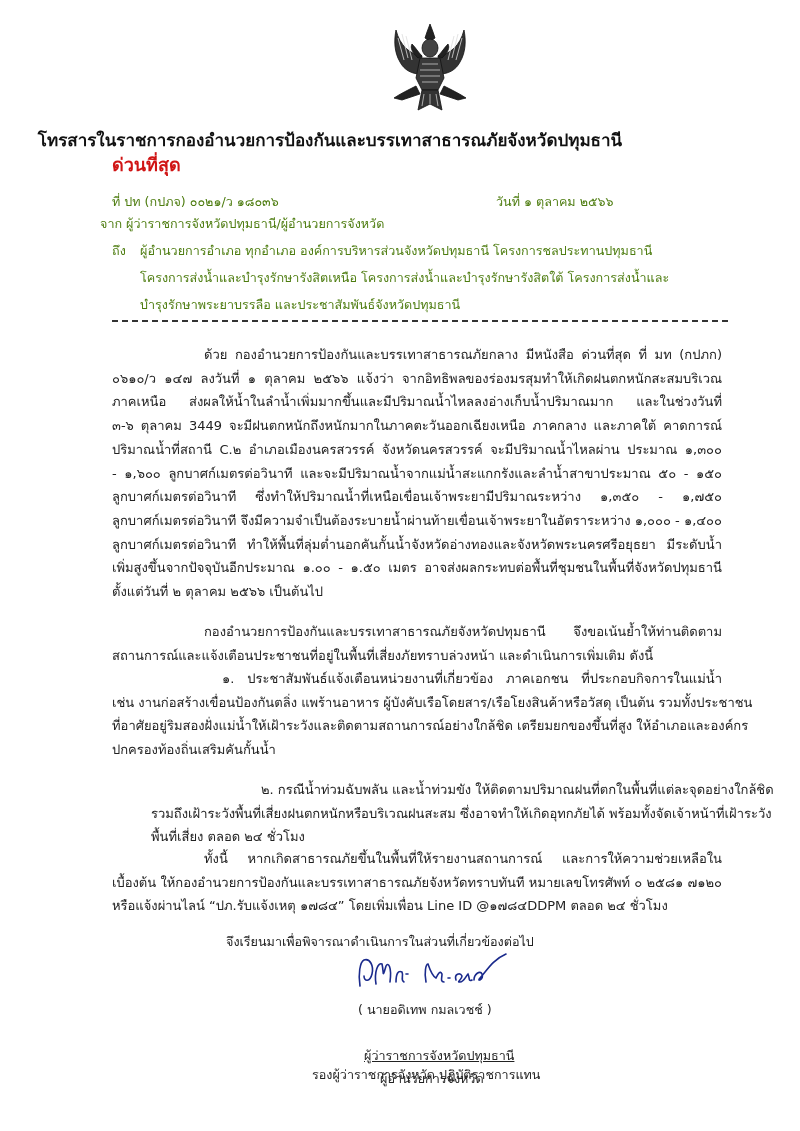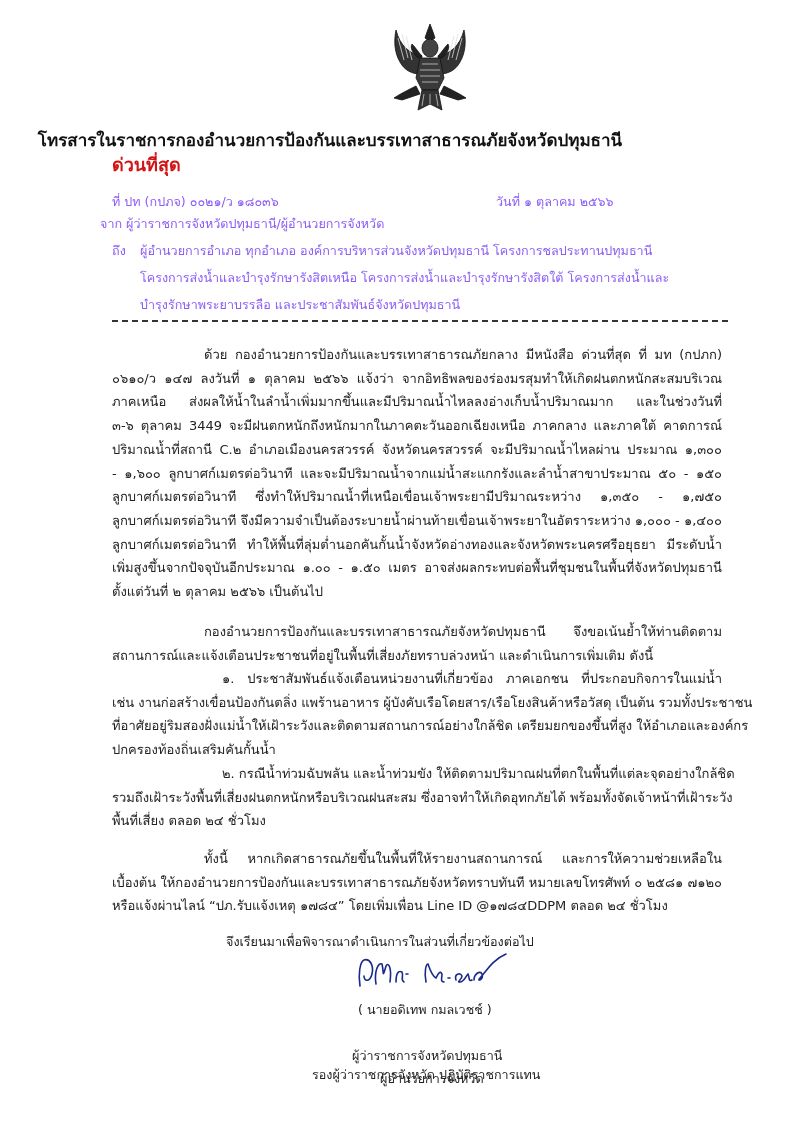--- a/index.html
+++ b/index.html
@@ -3,21 +3,21 @@
   <meta charset="utf-8">
   <style>
     html, body { margin: 0; padding: 0; background: #ffffff; }
     body { width: 800px; height: 1131px; position: relative; overflow: hidden;
            font-family: "DejaVu Sans", "Liberation Sans", sans-serif; color: #222; }
     .page { position: absolute; left: 0; top: 0; width: 800px; height: 1131px; }
     .emblem { position: absolute; left: 382px; top: 18px; width: 96px; height: 100px; }
     .header-title { position: absolute; left: 0; width: 660px; top: 126px; text-align: center;
                     font-size: 17px; font-weight: bold; color: #111; letter-spacing: 0; }
     .urgent { position: absolute; left: 112px; top: 150px; font-size: 18px; font-weight: bold; color: #d01414; }
-    .line { position: absolute; font-size: 12.6px; line-height: 20px; white-space: nowrap; color: #8b5cf6; }
+    .line { position: absolute; font-size: 12.6px; line-height: 20px; white-space: nowrap; color: #4d7c0f; }
     .ref-no { left: 112px; top: 192px; }
     .ref-date { left: 496px; top: 192px; }
     .from { left: 100px; top: 214px; }
     .to-label { left: 112px; top: 241px; }
     .to-line { left: 140px; }
     .dash-line { position: absolute; left: 112px; top: 320px; width: 616px; height: 0;
                  border-top: 2px dashed #333; }
     .para { position: absolute; left: 112px; width: 610px; font-size: 13px; line-height: 23.7px; color: #222; }
     .para .row { white-space: nowrap; display: block; text-align: justify; text-align-last: justify; }
     .para .row.last { text-align-last: left; }
@@ -93,21 +93,21 @@
     <span class="row last">สถานการณ์และแจ้งเตือนประชาชนที่อยู่ในพื้นที่เสี่ยงภัยทราบล่วงหน้า และดำเนินการเพิ่มเติม ดังนี้</span>
   </div>
 
   <div class="para" style="top:667px;">
     <span class="row indent2">๑. ประชาสัมพันธ์แจ้งเตือนหน่วยงานที่เกี่ยวข้อง ภาคเอกชน ที่ประกอบกิจการในแม่น้ำ</span>
     <span class="row">เช่น งานก่อสร้างเขื่อนป้องกันตลิ่ง แพร้านอาหาร ผู้บังคับเรือโดยสาร/เรือโยงสินค้าหรือวัสดุ เป็นต้น รวมทั้งประชาชน</span>
     <span class="row">ที่อาศัยอยู่ริมสองฝั่งแม่น้ำให้เฝ้าระวังและติดตามสถานการณ์อย่างใกล้ชิด เตรียมยกของขึ้นที่สูง ให้อำเภอและองค์กร</span>
     <span class="row last">ปกครองท้องถิ่นเสริมคันกั้นน้ำ</span>
   </div>
 
-  <div class="para" style="top:762px;">
+  <div class="para" style="top:778px;margin-left:39px;">
     <span class="row indent2">๒. กรณีน้ำท่วมฉับพลัน และน้ำท่วมขัง ให้ติดตามปริมาณฝนที่ตกในพื้นที่แต่ละจุดอย่างใกล้ชิด</span>
     <span class="row">รวมถึงเฝ้าระวังพื้นที่เสี่ยงฝนตกหนักหรือบริเวณฝนสะสม ซึ่งอาจทำให้เกิดอุทกภัยได้ พร้อมทั้งจัดเจ้าหน้าที่เฝ้าระวัง</span>
     <span class="row last">พื้นที่เสี่ยง ตลอด ๒๔ ชั่วโมง</span>
   </div>
 
   <div class="para" style="top:847px;">
     <span class="row indent">ทั้งนี้ หากเกิดสาธารณภัยขึ้นในพื้นที่ให้รายงานสถานการณ์ และการให้ความช่วยเหลือใน</span>
     <span class="row">เบื้องต้น ให้กองอำนวยการป้องกันและบรรเทาสาธารณภัยจังหวัดทราบทันที หมายเลขโทรศัพท์ ๐ ๒๕๘๑ ๗๑๒๐</span>
     <span class="row last">หรือแจ้งผ่านไลน์ “ปภ.รับแจ้งเหตุ ๑๗๘๔” โดยเพิ่มเพื่อน Line ID @๑๗๘๔DDPM ตลอด ๒๔ ชั่วโมง</span>
   </div>
@@ -123,17 +123,17 @@
       <path d="M70 30 C68 20 70 12 72 12 C74 18 76 24 80 26 C82 22 84 18 86 22 C86 26 84 30 88 30"></path>
       <path d="M92 26 L94 26"></path>
       <path d="M100 28 C98 22 104 20 106 24 C106 28 100 30 104 30 C108 30 110 24 112 22 C114 26 112 30 116 28"></path>
       <path d="M118 28 C118 22 124 18 126 22 C128 28 120 30 124 26 C130 20 136 8 150 2"></path>
     </g>
   </svg>
 
   <div class="sig-block">
     <div style="left:58px; top:0;">( นายอดิเทพ  กมลเวชช์ )</div>
     <div style="left:12px; top:23px;margin-top:42px;">รองผู้ว่าราชการจังหวัด ปฏิบัติราชการแทน</div>
-    <div style="left:52px; top:46px;">ผู้ว่าราชการจังหวัดปทุมธานี</div>
+    <div style="left:64px; top:46px;text-decoration:underline;">ผู้ว่าราชการจังหวัดปทุมธานี</div>
     <div style="left:80px; top:69px;">ผู้อำนวยการจังหวัด</div>
   </div>
 
 </div>
 
 </body></html>

